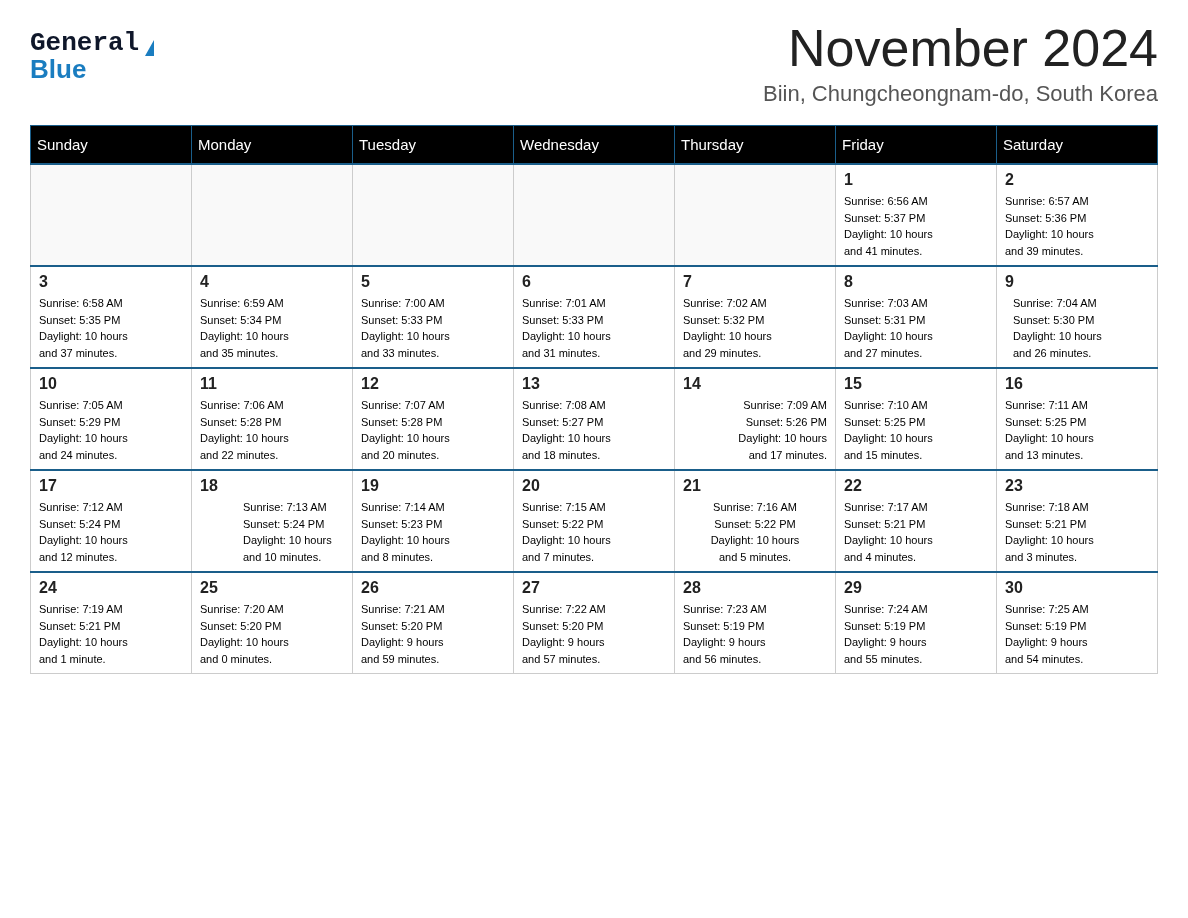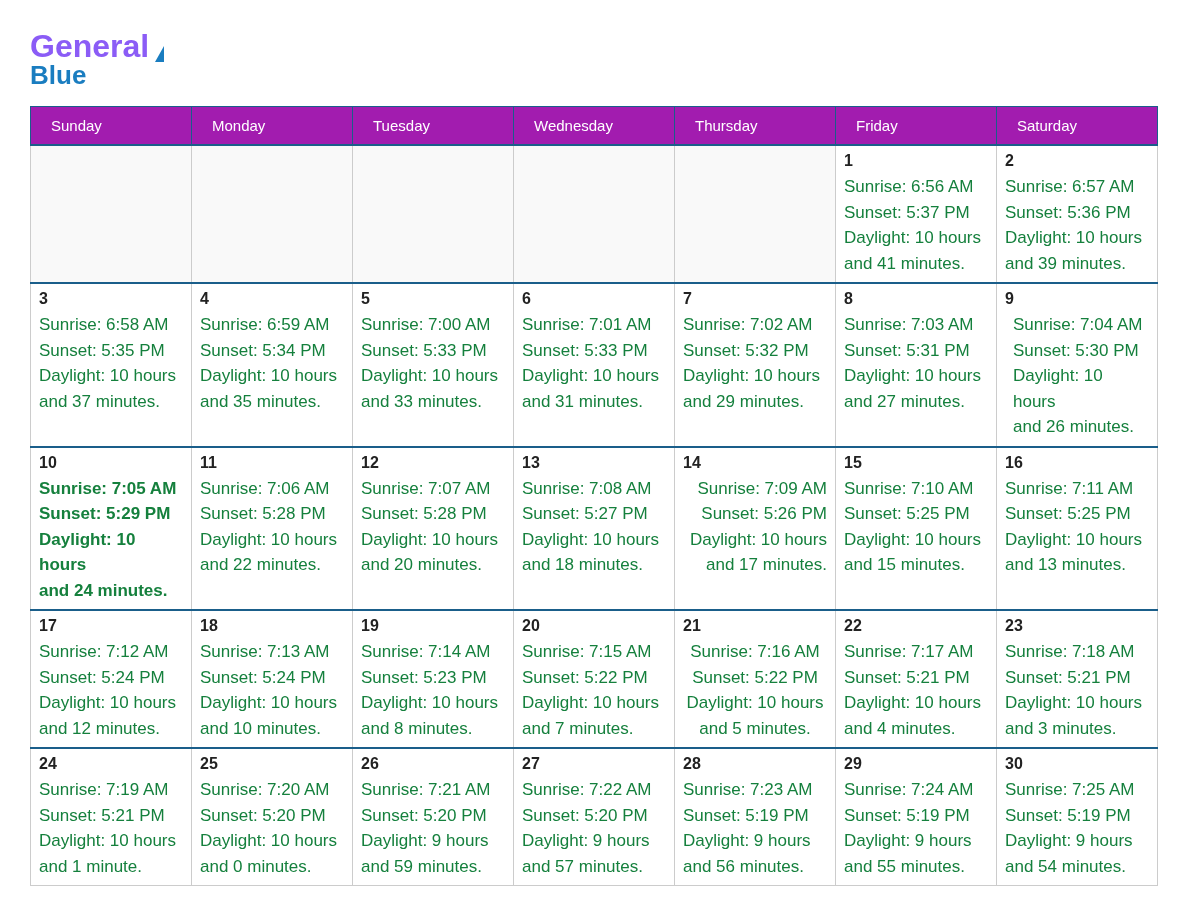--- a/index.html
+++ b/index.html
@@ -15,24 +15,25 @@
       justify-content: space-between;
       align-items: flex-start;
       margin-bottom: 18px;
     }
     .logo {
       display: flex;
       align-items: center;
       margin-top: 10px;
     }
     .logo-text-general {
-      font-size: 32px;
+      font-size: 26px;
       font-weight: bold;
-      color: #8b5cf6;
+      color: #0f172a;
       line-height: 1;
+      font-family: Liberation Mono, monospace;
     }
     .logo-text-blue {
       font-size: 26px;
       font-weight: bold;
       color: #1a7dc0;
       line-height: 1;
     }
     .logo-block {
       display: flex;
       flex-direction: column;
@@ -54,25 +55,25 @@
     .subtitle {
       font-size: 22px;
       color: #555;
       margin-top: 4px;
     }
     .calendar {
       width: 100%;
       border-collapse: collapse;
     }
     .calendar thead tr th {
-      background: #a21caf;
+      background: #000000;
       color: #fff;
       font-size: 15px;
       font-weight: normal;
-      padding: 10px 20px;
+      padding: 10px 6px;
       text-align: left;
       border: 1px solid #1a5e8a;
     }
     .calendar tbody tr td {
       vertical-align: top;
       border: 1px solid #ccc;
       padding: 6px 8px;
       width: 14.28%;
       min-height: 100px;
       font-size: 13px;
@@ -82,22 +83,22 @@
       border-top: 2px solid #1a5e8a;
     }
     .day-number {
       font-size: 16px;
       font-weight: bold;
       color: #222;
       margin-bottom: 4px;
       display: block;
     }
     .day-info {
-      font-size: 17px;
-      color: #15803d;
+      font-size: 11px;
+      color: #000000;
       line-height: 1.5;
     }
     td.empty {
       background: #f9f9f9;
     }
   </style>
 </head>
 <body>
 
 <div class="header-area">
@@ -105,20 +106,24 @@
     <div class="logo-block">
       <div class="logo-row1">
         <span class="logo-text-general">General</span>
         <div style="display:flex;flex-direction:column;margin-left:2px;">
           <div style="width:0;height:0;border-left:9px solid transparent;border-bottom:16px solid #1a7dc0;margin-left:4px;"></div>
         </div>
       </div>
       <span class="logo-text-blue">Blue</span>
     </div>
   </div>
+  <div class="title-area">
+    <div class="main-title">November 2024</div>
+    <div class="subtitle">Biin, Chungcheongnam-do, South Korea</div>
+  </div>
 </div>
 
 <table class="calendar">
   <thead>
     <tr>
     <th>Sunday</th>
         <th>Monday</th>
         <th>Tuesday</th>
         <th>Wednesday</th>
         <th>Thursday</th>
@@ -195,21 +200,21 @@
           <span class="day-number">9</span>
           <div class="day-info" style="white-space: pre-line; margin-left: 8px;">Sunrise: 7:04 AM
 Sunset: 5:30 PM
 Daylight: 10 hours
 and 26 minutes.</div>
         </td>
       </tr>
       <tr>
         <td>
           <span class="day-number">10</span>
-          <div class="day-info" style="white-space: pre-line; font-weight: bold;">Sunrise: 7:05 AM
+          <div class="day-info" style="white-space: pre-line;">Sunrise: 7:05 AM
 Sunset: 5:29 PM
 Daylight: 10 hours
 and 24 minutes.</div>
         </td>
         <td>
           <span class="day-number">11</span>
           <div class="day-info" style="white-space: pre-line;">Sunrise: 7:06 AM
 Sunset: 5:28 PM
 Daylight: 10 hours
 and 22 minutes.</div>
@@ -253,21 +258,21 @@
       <tr>
         <td>
           <span class="day-number">17</span>
           <div class="day-info" style="white-space: pre-line;">Sunrise: 7:12 AM
 Sunset: 5:24 PM
 Daylight: 10 hours
 and 12 minutes.</div>
         </td>
         <td>
           <span class="day-number">18</span>
-          <div class="day-info" style="white-space: pre-line;">Sunrise: 7:13 AM
+          <div class="day-info" style="white-space: pre-line; margin-left: 43px;">Sunrise: 7:13 AM
 Sunset: 5:24 PM
 Daylight: 10 hours
 and 10 minutes.</div>
         </td>
         <td>
           <span class="day-number">19</span>
           <div class="day-info" style="white-space: pre-line;">Sunrise: 7:14 AM
 Sunset: 5:23 PM
 Daylight: 10 hours
 and 8 minutes.</div>

